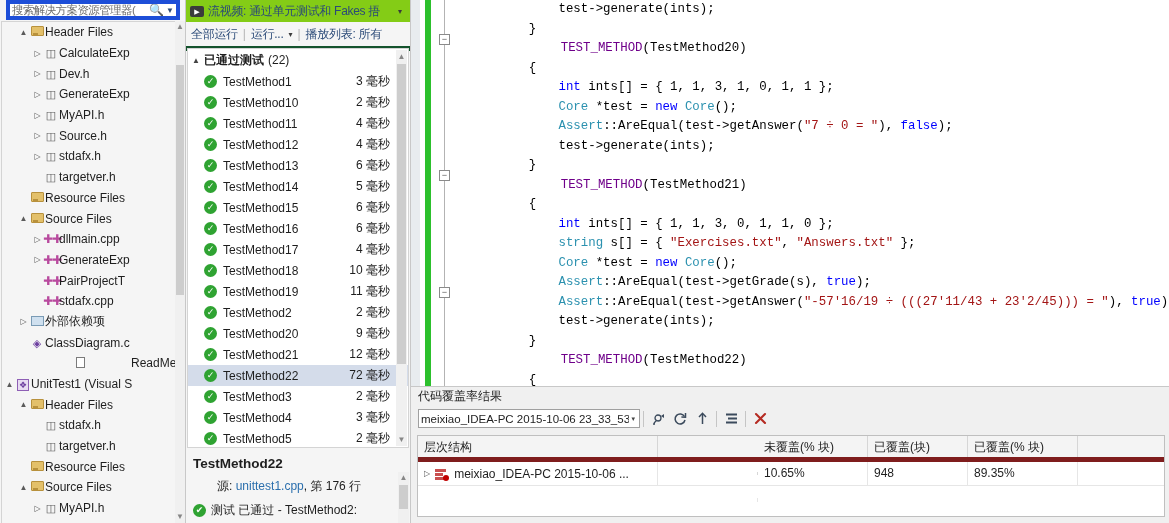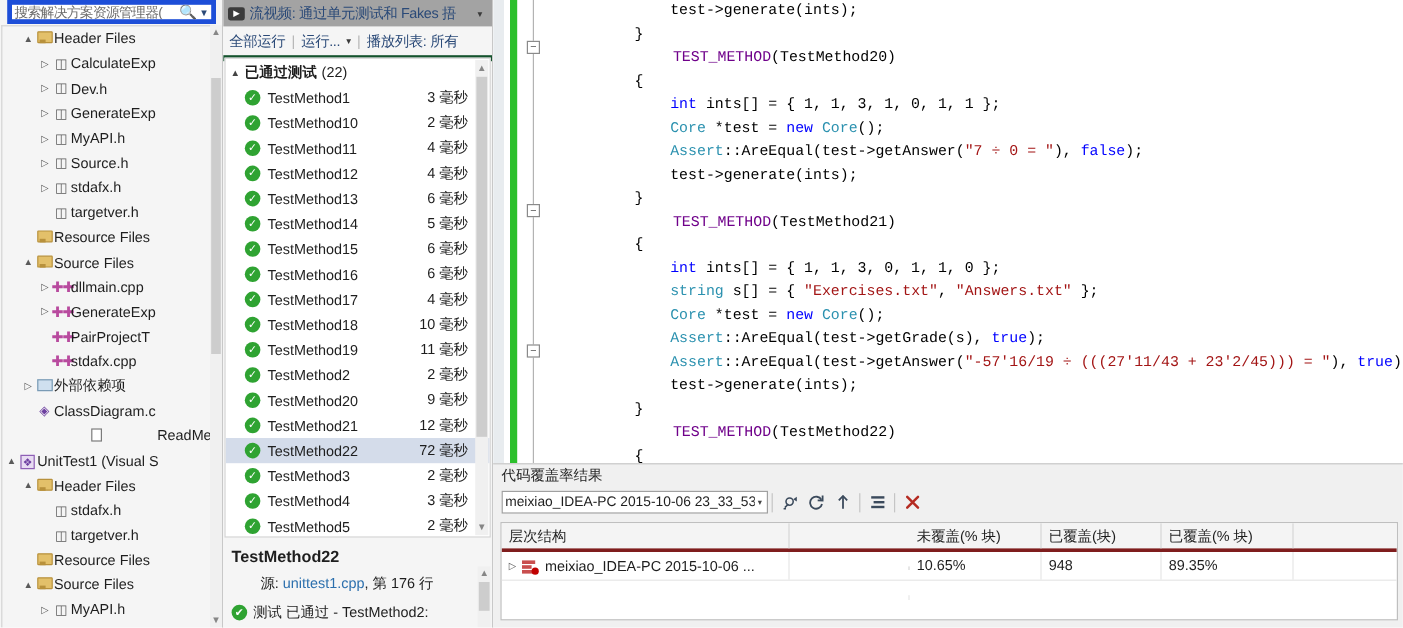--- a/index.html
+++ b/index.html
@@ -58,21 +58,21 @@
   .se-vscroll .thumb{position:absolute;left:1px;top:44px;width:8px;height:230px;background:#cdcdcd;}
   .se-vscroll .ar{position:absolute;left:0;width:10px;height:12px;text-align:center;color:#868686;font-size:8px;line-height:12px;}
 
   
   #test-explorer{
     position:absolute;left:186px;top:0;width:225px;height:523px;
     background:#f5f5f5;border-right:1px solid #c8c8c8;box-sizing:border-box;overflow:hidden;
   }
   .te-banner{
     height:22px;display:flex;align-items:center;padding:0 4px;gap:4px;
-    background:#a3a3a3;font-size:12px;color:#2b4a78;white-space:nowrap;overflow:hidden;
+    background:#84cc16;font-size:12px;color:#2b4a78;white-space:nowrap;overflow:hidden;
   }
   .te-banner .vid{
     width:14px;height:11px;background:#3b3b3b;border-radius:2px;color:#fff;
     font-size:7px;line-height:11px;text-align:center;flex:0 0 14px;
   }
   .te-banner .txt{overflow:hidden;letter-spacing:-0.3px;}
   .te-banner .cv{color:#3b3b3b;font-size:8px;margin-left:auto;flex:0 0 8px;}
 
   .te-toolbar{
     height:24px;display:flex;align-items:center;padding:0 5px;gap:5px;
@@ -146,21 +146,21 @@
   .cv-combo{
     width:222px;height:19px;background:#ffffff;border:1px solid #a0a0a0;box-sizing:border-box;
     display:flex;align-items:center;padding:0 2px;font-size:11.5px;color:#1e1e1e;overflow:hidden;white-space:nowrap;
   }
   .cv-combo .v{flex:1;overflow:hidden;}
   .cv-combo .dd{font-size:7px;color:#444;padding:0 2px;}
   .cv-tbtn{width:22px;height:21px;display:flex;align-items:center;justify-content:center;font-size:13px;color:#3b4a5c;}
   .cv-tsep{width:1px;height:16px;background:#c5c5c5;margin:0 3px;}
 
   .cv-grid{position:absolute;left:6px;top:48px;right:4px;bottom:6px;background:#ffffff;border:1px solid #bfbfbf;box-sizing:border-box;overflow:hidden;}
-  .cv-head{display:flex;height:21px;background:#f4f4f4;border-bottom:3px solid #7f1d1d;font-size:12px;color:#1e1e1e;}
+  .cv-head{display:flex;height:21px;background:#f4f4f4;border-bottom:5px solid #7f1d1d;font-size:12px;color:#1e1e1e;}
   .cv-head div{padding:3px 0 0 6px;box-sizing:border-box;border-right:1px solid #d6d6d6;overflow:hidden;white-space:nowrap;}
   .cv-row{display:flex;height:23px;font-size:12px;color:#1e1e1e;border-bottom:1px solid #e6e6e6;}
   .cv-row div{padding:4px 0 0 6px;box-sizing:border-box;border-right:1px solid #e6e6e6;overflow:hidden;white-space:nowrap;}
   .c0{width:240px;}.c1{width:100px;margin-top:36px;}.c2{width:110px;}.c3{width:100px;}.c4{width:110px;}.c5{flex:1;border-right:none !important;}
   .cv-row .c0{display:flex;align-items:center;gap:5px;padding-top:0;}
   .cv-row .exp{color:#555;font-size:8px;}
   .cv-ico{width:14px;height:12px;position:relative;flex:0 0 14px;}
   .cv-ico .b{position:absolute;left:0;width:11px;height:3px;background:#c94f4f;}
   .cv-ico .dot{position:absolute;right:0;bottom:-1px;width:6px;height:6px;border-radius:50%;background:#c00000;}
 </style>

